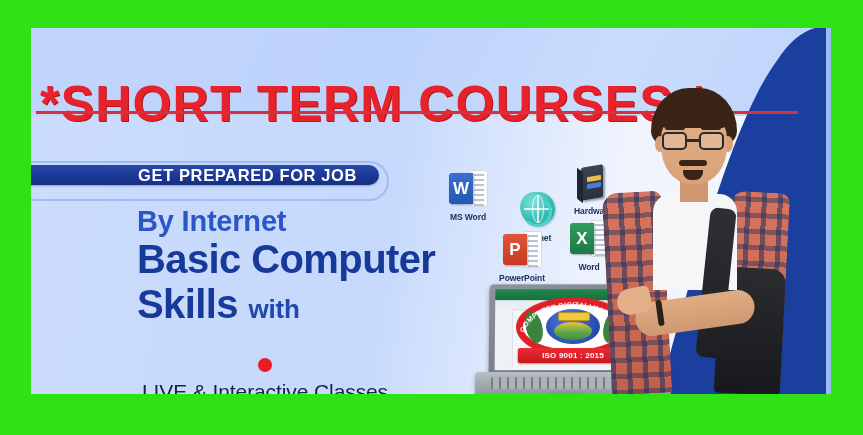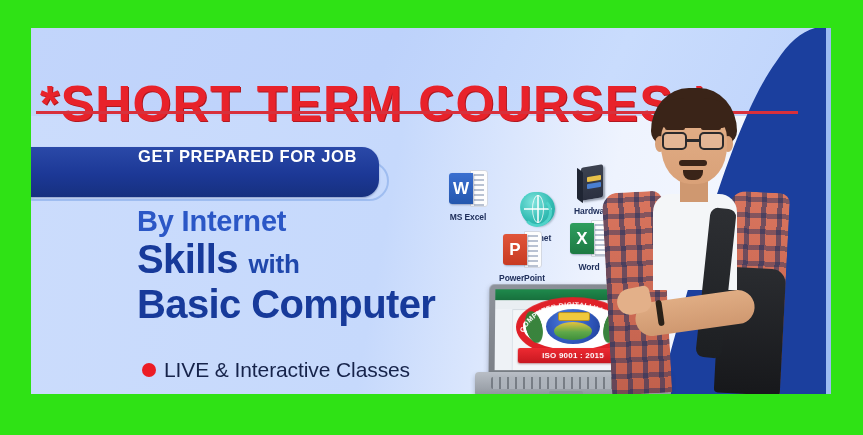--- a/index.html
+++ b/index.html
@@ -82,26 +82,27 @@
   #badge-ring {
     position: absolute;
     left: -16px; top: 133px;
     width: 374px; height: 40px;
     border: 2px solid #9fbdf0;
     border-radius: 20px;
     box-sizing: border-box;
   }
   #badge {
     position: absolute;
-    left: -20px; top: 119px;
-    width: 368px; height: 50px;
+    left: -20px; top: 137px;
+    width: 368px; height: 20px;
     background: linear-gradient(180deg, #2a49a8 0%, #1c3896 55%, #16307f 100%);
     border-radius: 17px;
     box-sizing: border-box;
     display: flex;
+    align-items: center;
     justify-content: flex-end;
     padding-right: 22px;
     box-shadow: 0 1px 2px rgba(20,40,100,.35);
   }
   #badge-label {
     color: #ffffff;
     font-size: 16.5px;
     font-weight: bold;
     letter-spacing: 0.6px;
     white-space: nowrap;
@@ -135,20 +136,21 @@
     color: #1f47ac;
     letter-spacing: -0.2px;
   }
   #bullet-row {
     position: absolute;
     left: 111px; top: 330px;
     display: flex;
     align-items: center;
     gap: 8px;
     white-space: nowrap;
+    flex-direction: column;
   }
   #bullet-dot {
     width: 14px; height: 14px;
     border-radius: 50%;
     background: #ec1c24;
     flex: 0 0 auto;
   }
   #bullet-text {
     font-size: 21px;
     color: #16234a;
@@ -453,43 +455,43 @@
     </div>
     <div id="title-rule"></div>
 
     <div id="badge-ring"></div>
     <div id="badge">
       <span id="badge-label">GET PREPARED FOR JOB</span>
     </div>
 
     <div id="copy">
       <div class="line-small">By Internet</div>
+      <div class="line-big">Basic Computer</div>
       <div class="line-big"><span>Skills</span> <span class="with">with</span></div>
-      <div class="line-big">Basic Computer</div>
     </div>
 
     <div id="bullet-row">
       <span id="bullet-dot"></span>
       <span id="bullet-text">LIVE &amp; Interactive Classes</span>
     </div>
 
     <div class="appicon" id="ic-word">
       <div class="glyph">
         <div class="page">
             <i></i>
             <i></i>
             <i></i>
             <i></i>
             <i></i>
             <i></i>
             <i></i>
           </div>
         <div class="tile word">W</div>
       </div>
-      <div class="caption">MS Excel</div>
+      <div class="caption">MS Word</div>
     </div>
 
     <div class="appicon" id="ic-net">
       <div class="glyph">
         <div class="arrow-a"></div>
         <div class="globe">
             <div class="globe-ring"></div>
           </div>
         <div class="arrow-b"></div>
       </div>

